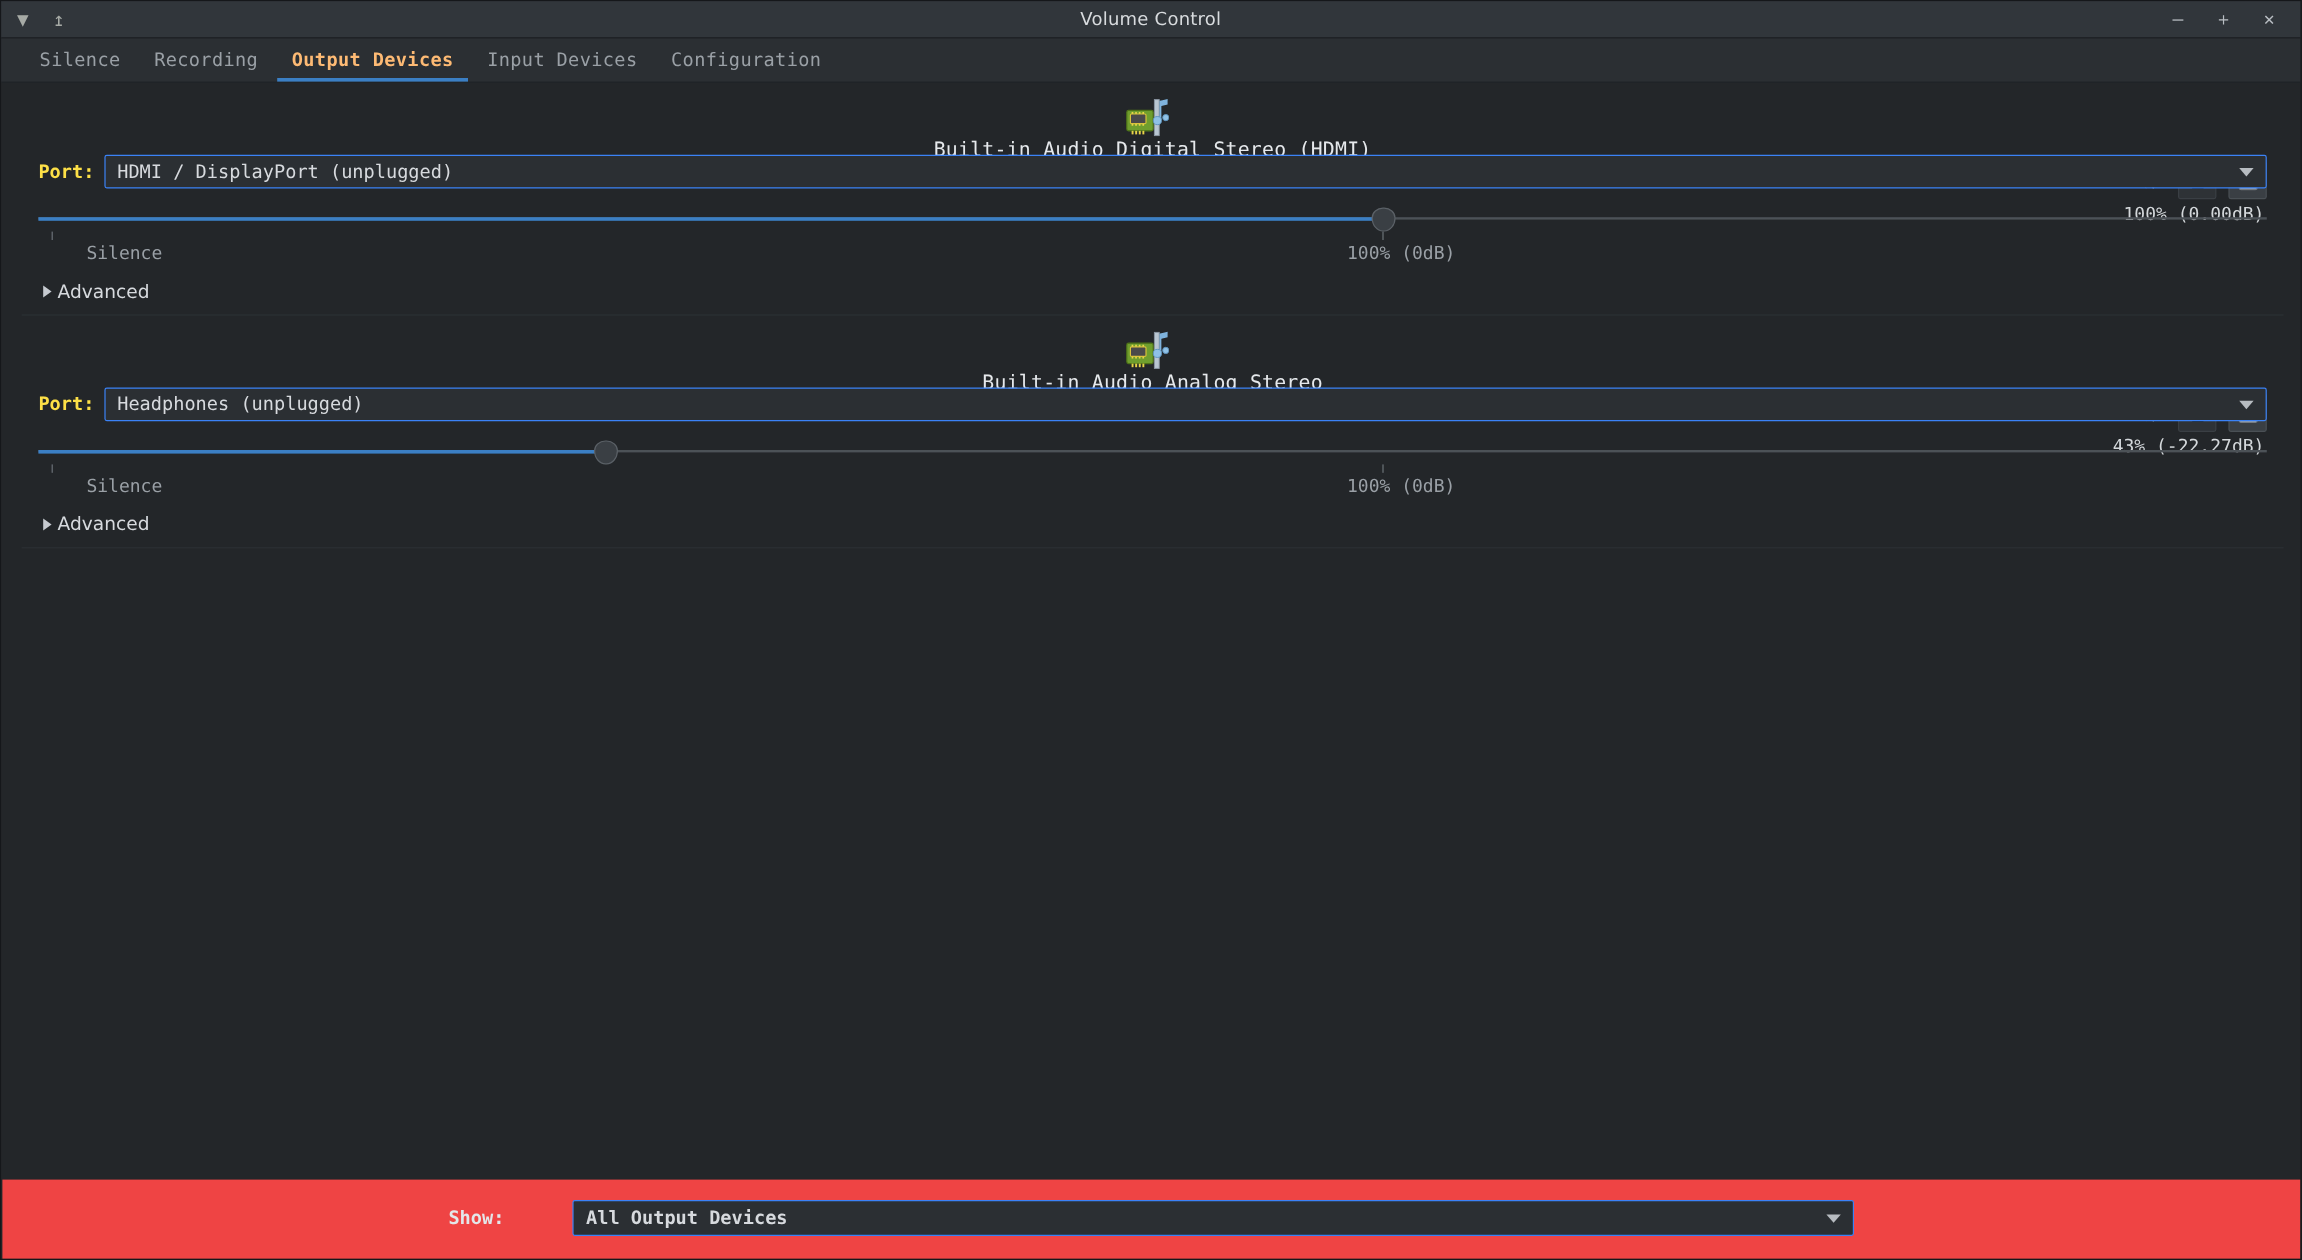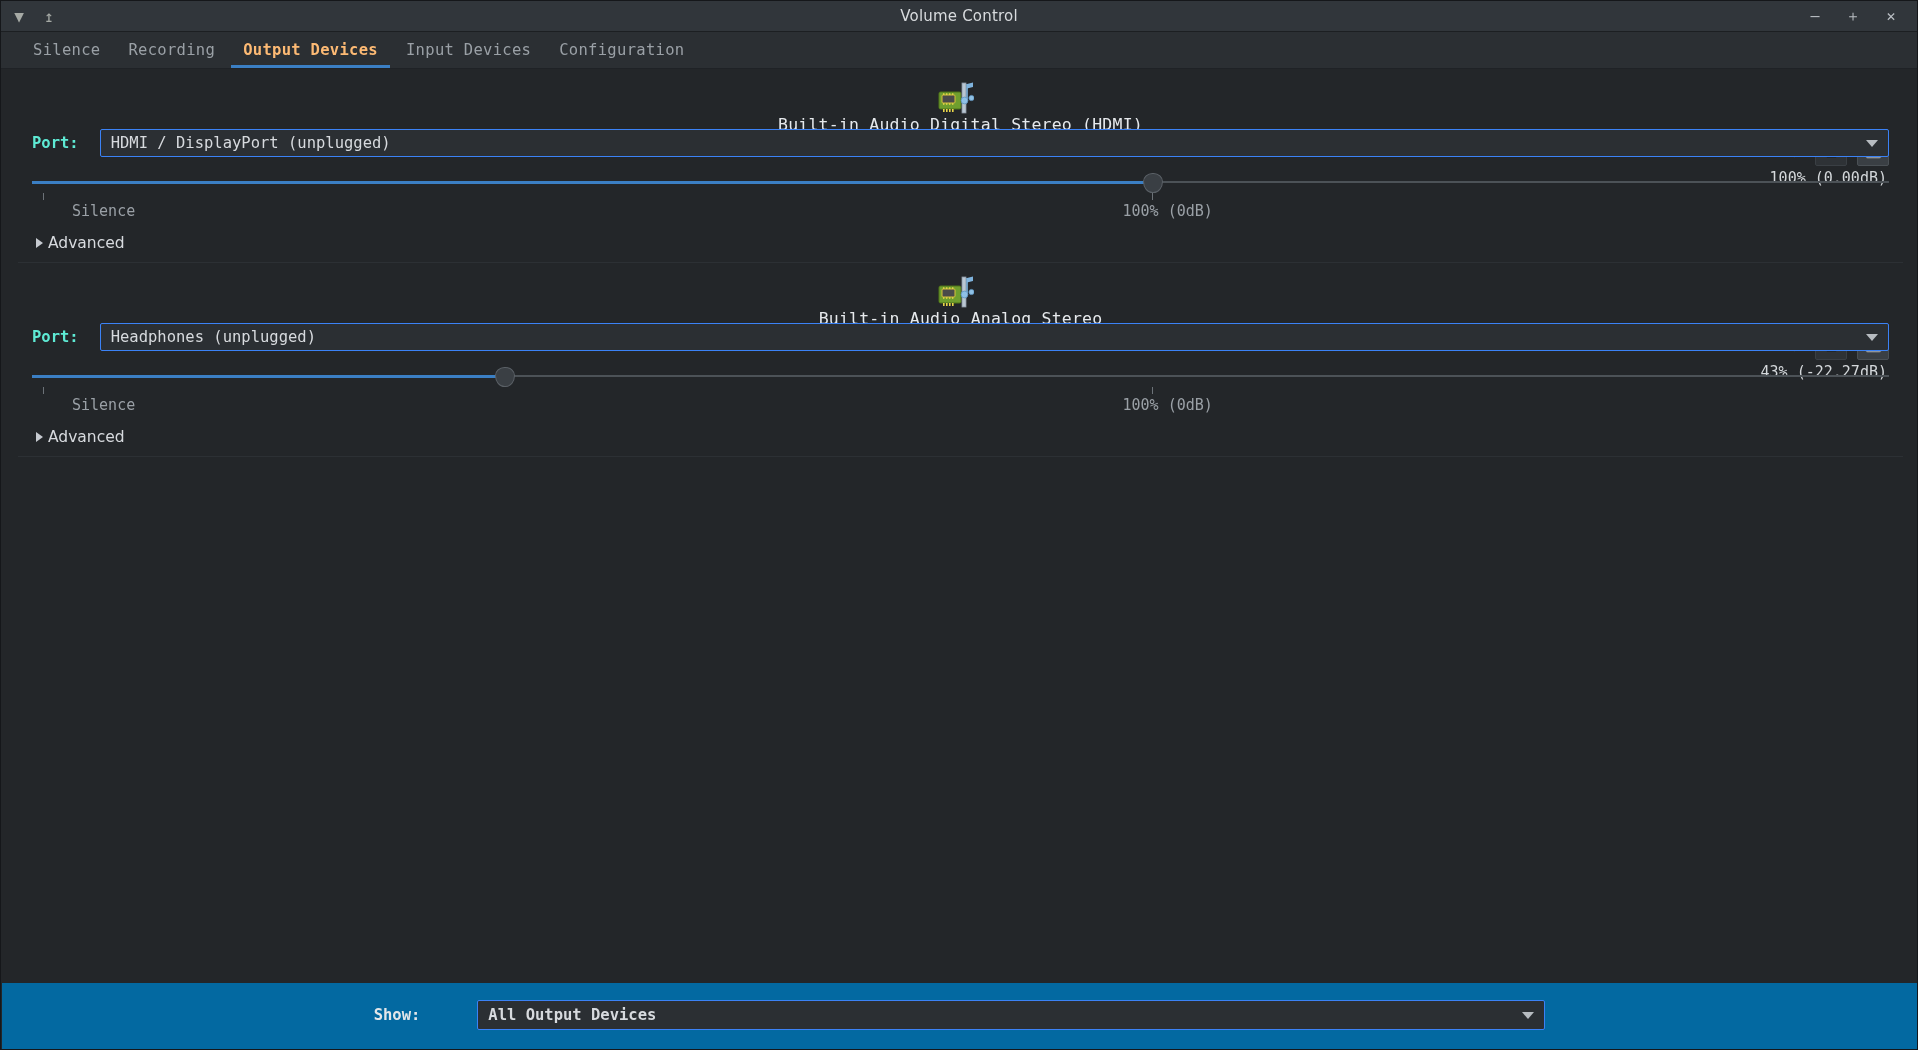--- a/index.html
+++ b/index.html
@@ -179,22 +179,22 @@
 
   
   .port-row {
     display: flex;
     align-items: center;
     margin-top: 6px;
   }
   .port-label {
     font-size: 15.5px;
     font-weight: bold;
-    color: #5eead4;
-    margin-right: 21px;
+    color: #fde047;
+    margin-right: 8px;
     white-space: nowrap;
   }
   .combo {
     flex: 1;
     height: 28px;
     background: #2b2f33;
     border: 1px solid #3b82f6;
     border-radius: 2px;
     display: flex;
     align-items: center;
@@ -311,21 +311,21 @@
     font-family: "DejaVu Sans", sans-serif;
   }
 
   
   .footer {
     min-height: 48px;
     display: flex;
     align-items: center;
     justify-content: center;
     padding: 8px 14px 10px 14px;
-    background: #0369a1;
+    background: #ef4444;
     gap: 48px;
   }
   .show-label {
     font-size: 15.5px;
     font-weight: bold;
     color: #e3e6e9;
     margin-right: 9px;
     white-space: nowrap;
   }
   .footer .combo {

